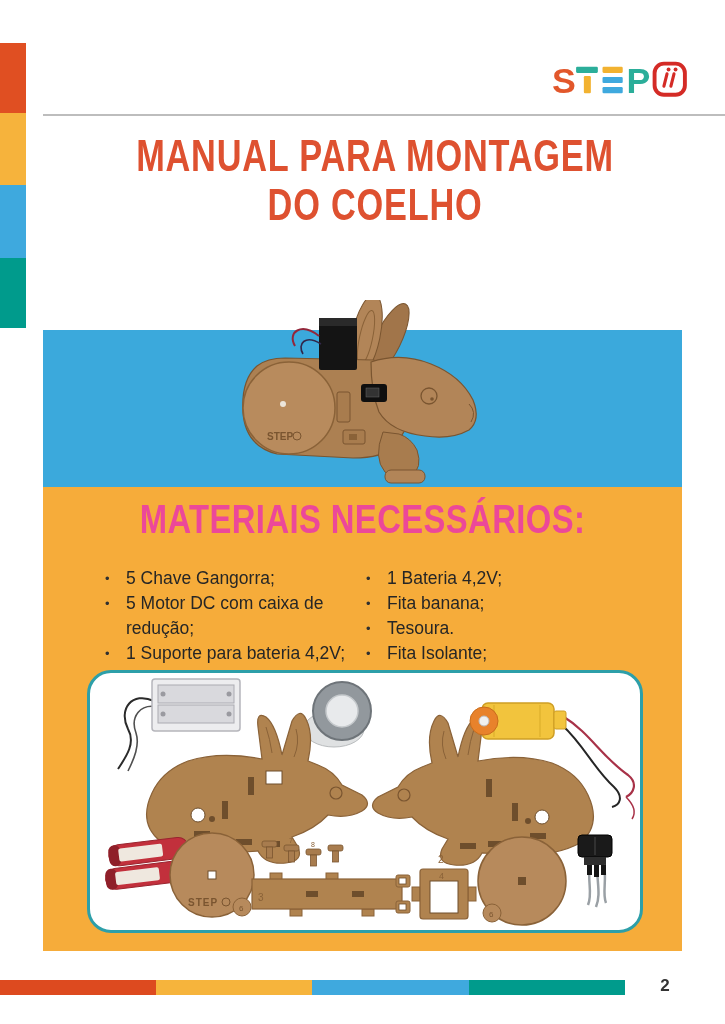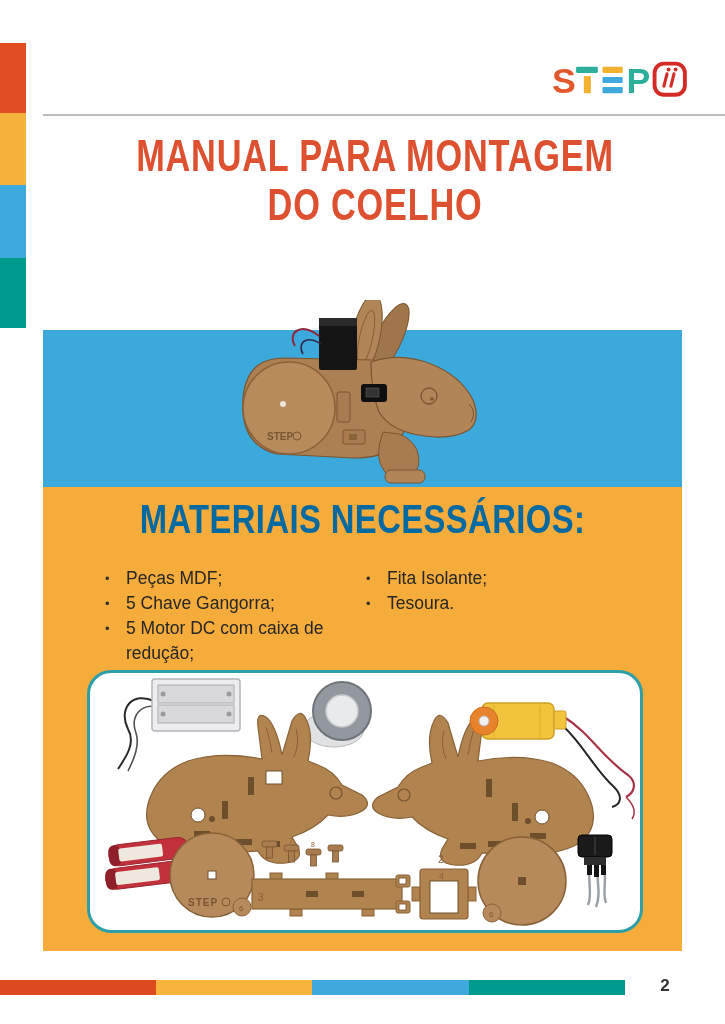--- a/index.html
+++ b/index.html
@@ -20,21 +20,21 @@
   .title{position:absolute;left:20px;top:131px;width:710px;text-align:center;
          color:#DE5130;font-weight:bold;}
   .title .ln{display:block;font-size:44px;line-height:49px;transform:scaleX(0.78);letter-spacing:1px;}
 
   .band-blue{position:absolute;left:43px;top:330px;width:639px;height:157px;background:#3BA9DC;}
   .band-orange{position:absolute;left:43px;top:487px;width:639px;height:464px;background:#F6AC3A;}
 
   .hero-rabbit{position:absolute;left:233px;top:300px;width:272px;height:186px;}
 
   .mat-heading{position:absolute;left:43px;top:496px;width:639px;text-align:center;
-               color:#0369a1;font-weight:bold;}
+               color:#ec4899;font-weight:bold;}
   .mat-heading .ln{display:inline-block;font-size:41px;line-height:46px;transform:scaleX(0.80);letter-spacing:0.5px;}
 
   ul.mat{position:absolute;margin:0;padding:0;list-style:none;top:566px;}
   ul.mat li{position:relative;padding-left:23px;font-size:17.5px;line-height:25px;color:#262626;}
   ul.mat li::before{content:"•";position:absolute;left:2px;top:0;font-size:13px;color:#303030;}
   ul.mat.left{left:103px;width:275px;}
   ul.mat.right{left:364px;width:230px;}
 
   .photo-box{position:absolute;left:87px;top:670px;width:550px;height:257px;background:#fff;
              border:3px solid #2D9FA9;border-radius:24px;}
@@ -127,28 +127,29 @@
 
     <circle cx="196" cy="96" r="8" fill="none" stroke="#7A5530" stroke-width="1.3"></circle>
     <circle cx="199" cy="99" r="1.8" fill="#7A5530"></circle>
   </svg>
 
   <div class="mat-heading">
     <span class="ln">MATERIAIS NECESSÁRIOS:</span>
   </div>
 
   <ul class="mat left">
-    <li>Peças MDF;</li>
     <li>5 Chave Gangorra;</li>
     <li>5 Motor DC com caixa de redução;</li>
     <li>1 Suporte para bateria 4,2V;</li>
   </ul>
   <ul class="mat right">
+    <li>1 Bateria 4,2V;</li>
+    <li>Fita banana;</li>
+    <li>Tesoura.</li>
     <li>Fita Isolante;</li>
-    <li>Tesoura.</li>
   </ul>
 
   <div class="photo-box">
     <svg width="550" height="257" viewBox="0 0 550 257" aria-hidden="true">
 
       <g>
         <path d="M 64 28 C 42 18 28 36 38 56 C 46 70 36 84 28 96" fill="none" stroke="#2b2b2b" stroke-width="2"></path>
         <path d="M 68 34 C 50 30 40 44 46 60 C 50 72 44 86 38 98" fill="none" stroke="#505050" stroke-width="1.6"></path>
         <rect x="62" y="6" width="88" height="52" rx="3" fill="#EDEDEF" stroke="#b5b5bb" stroke-width="1.5"></rect>
         <rect x="68" y="12" width="76" height="18" fill="#d9d9dd" stroke="#ababb2" stroke-width="1"></rect>

